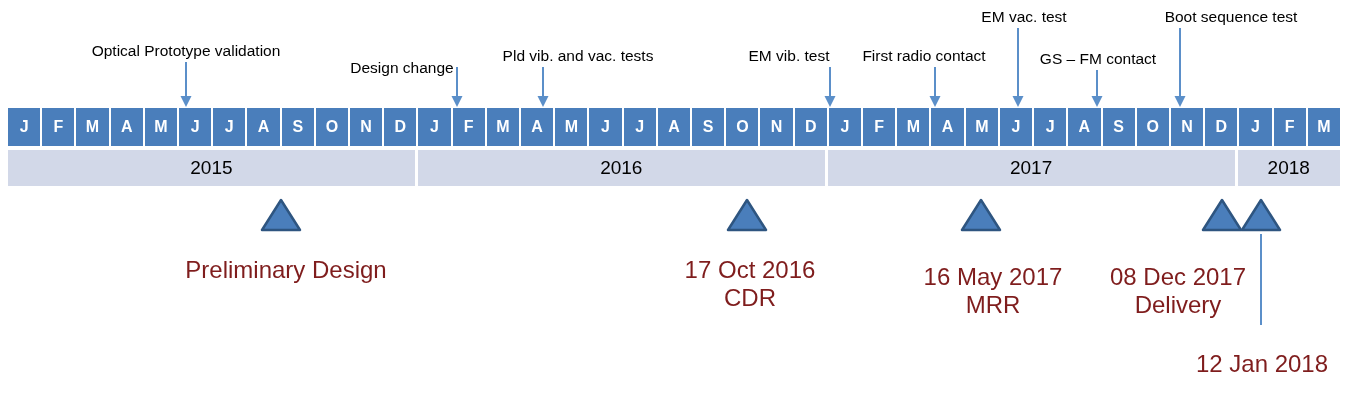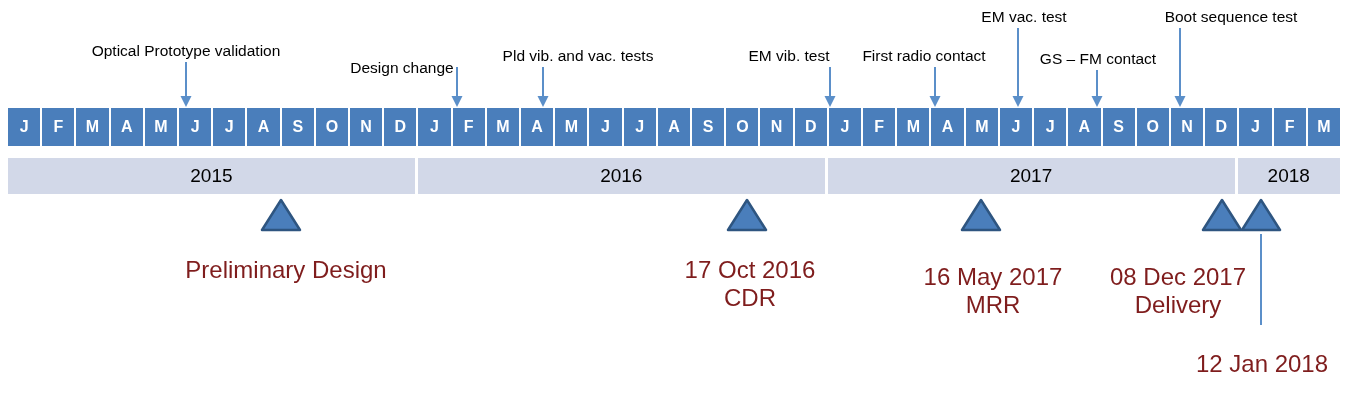--- a/index.html
+++ b/index.html
@@ -61,21 +61,20 @@
   .month-cell:last-child { border-right: none; }
 
   
   #year-row {
     position: absolute;
     left: 8px;
     top: 150px;
     height: 36px;
     width: 1332px;
     display: flex;
-    margin-top: 8px;
   }
   .year-cell {
     background: #d2d8e8;
     color: #000000;
     font-size: 19px;
     display: flex;
     align-items: center;
     justify-content: center;
     border-right: 3px solid #ffffff;
     box-sizing: border-box;

